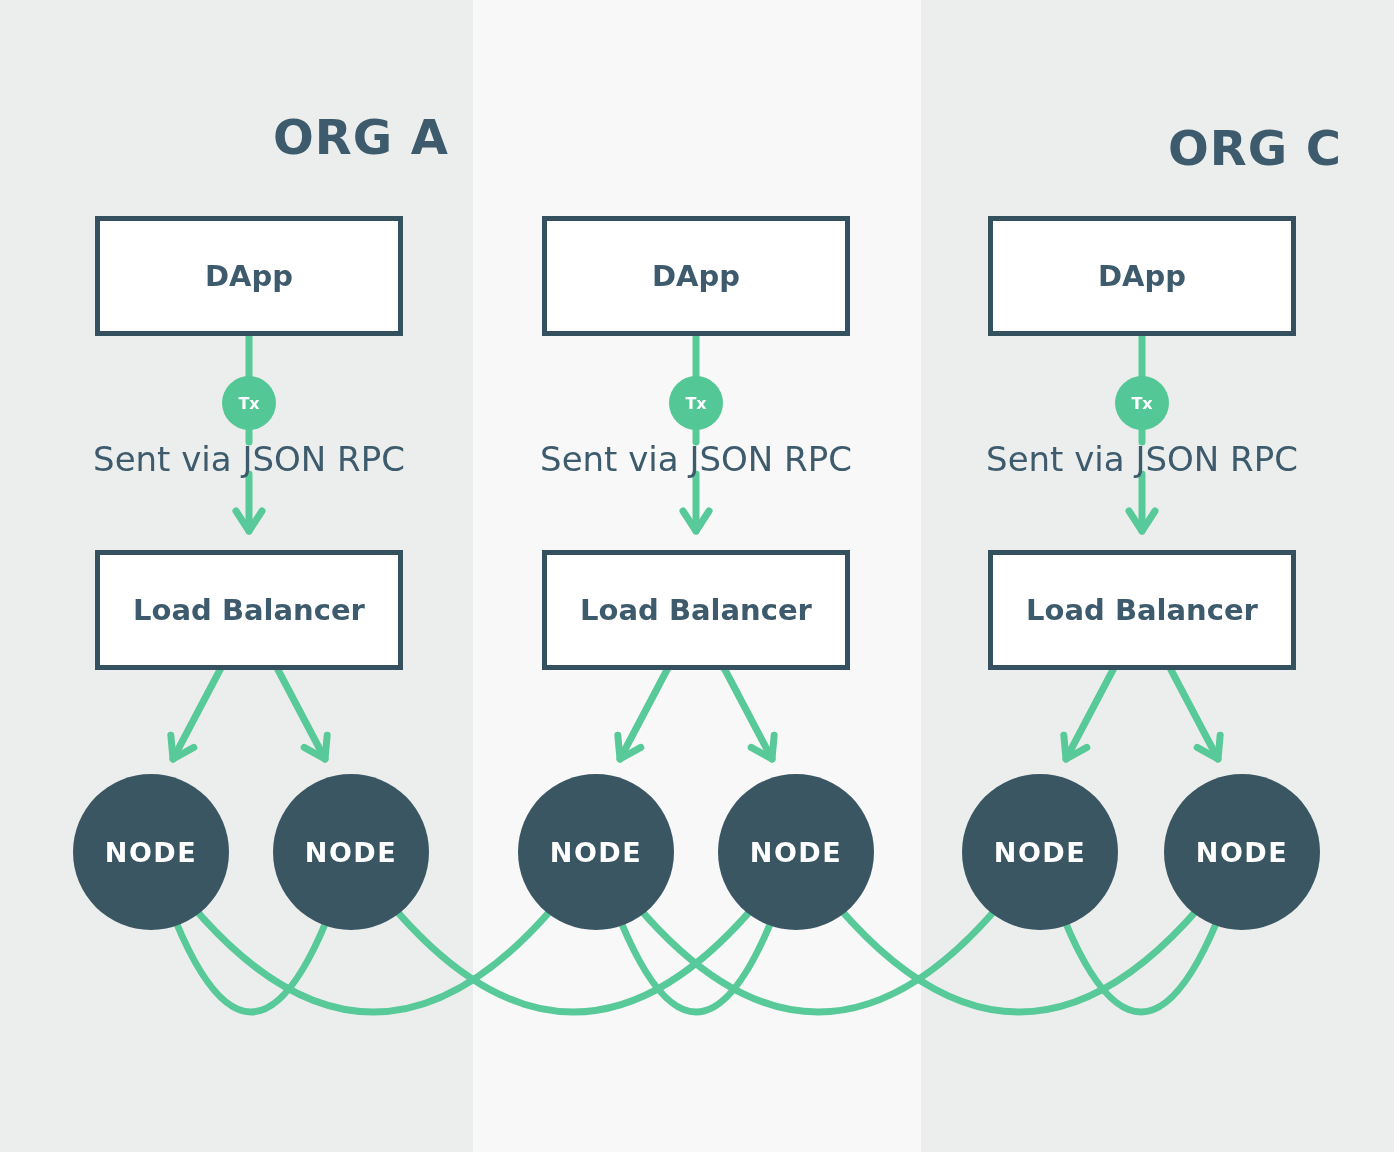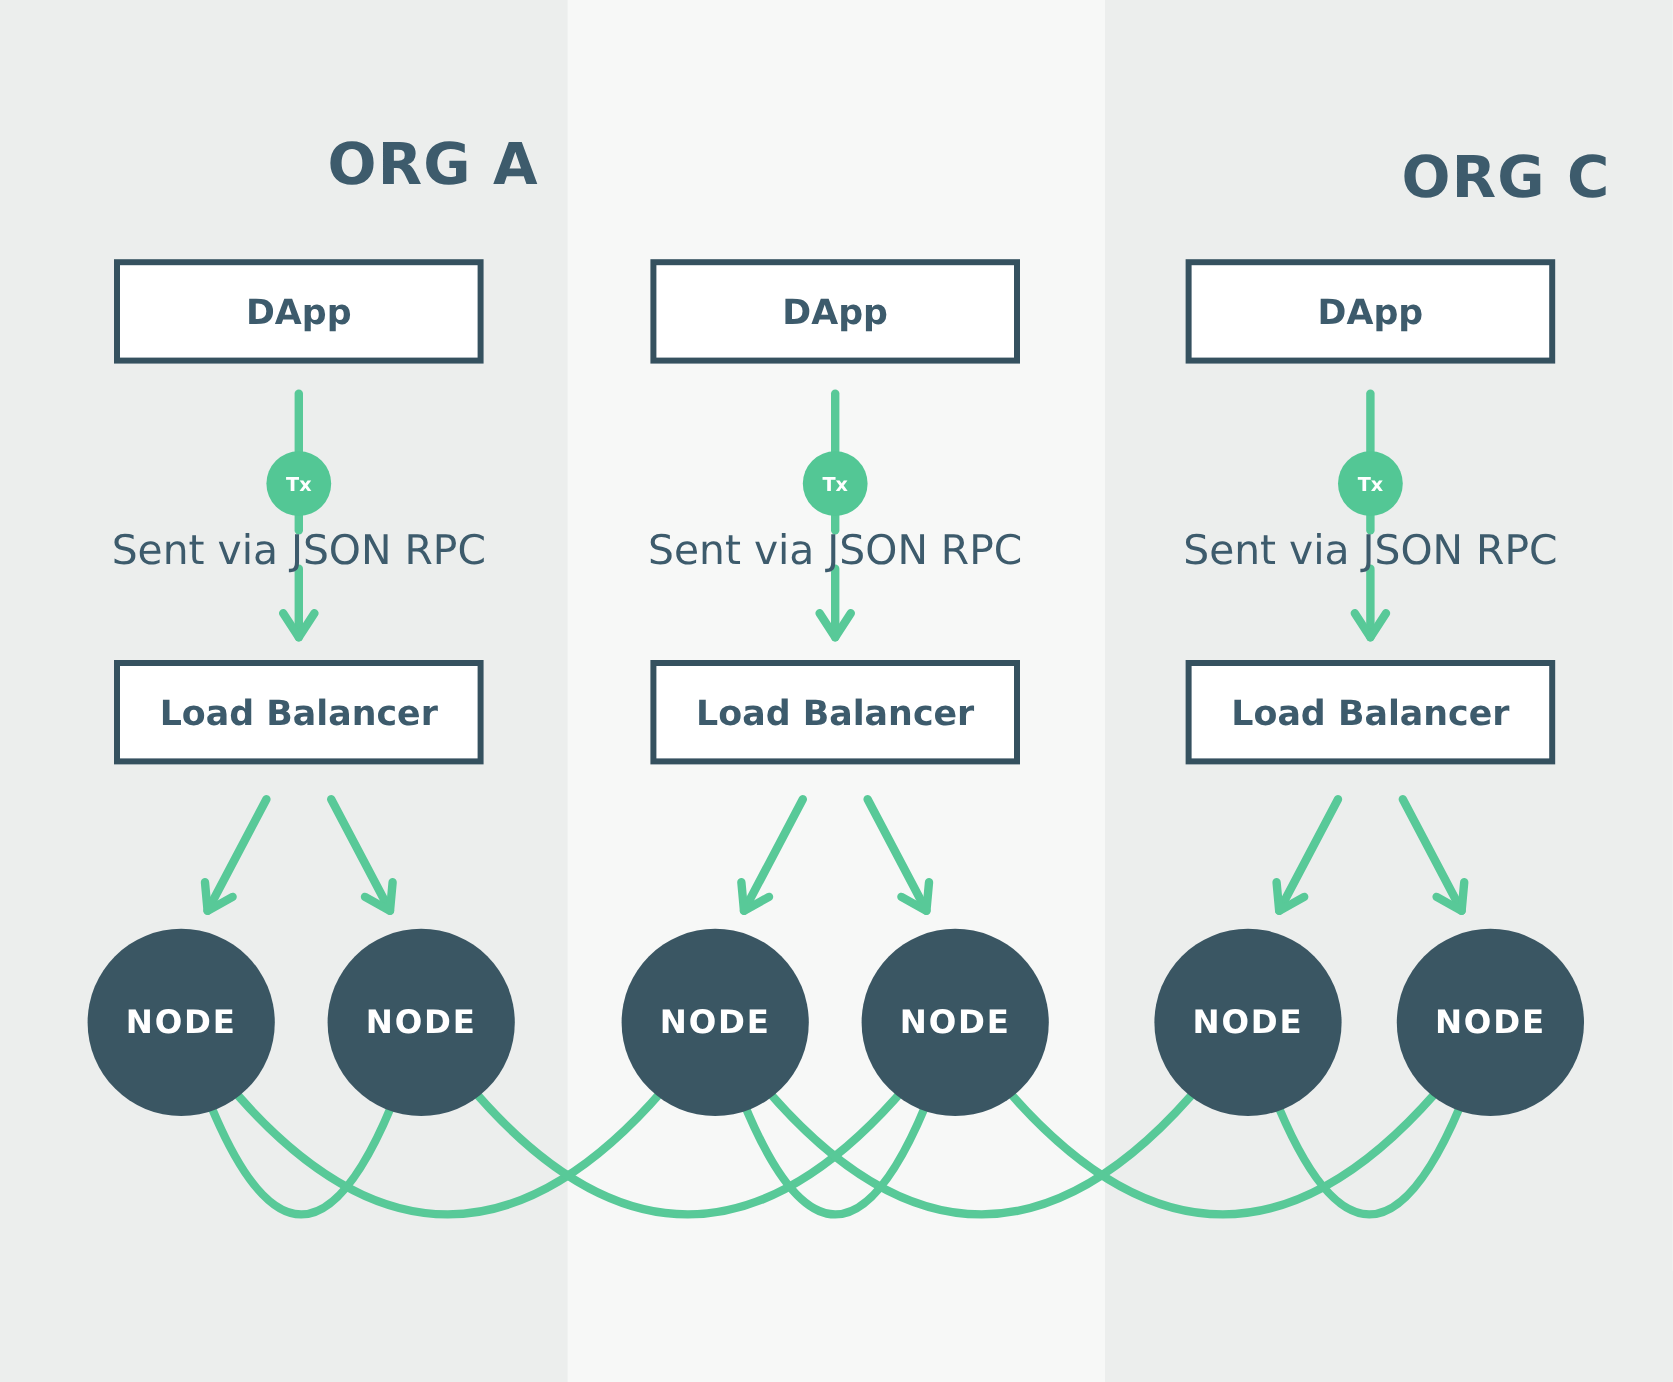--- a/index.html
+++ b/index.html
@@ -9,21 +9,21 @@
   html,body{margin:0;padding:0;background:#fff;}
   .canvas{position:relative;width:1394px;height:1152px;overflow:hidden;background:var(--bg-side);
           font-family:"DejaVu Sans","Liberation Sans",sans-serif;}
   .bgcol{position:absolute;top:0;height:1152px;}
   .bgcol.side{background:var(--bg-side);}
   .bgcol.mid{background:var(--bg-mid);}
   .layer{position:absolute;left:0;top:0;z-index:1;}
   .green-stroke{stroke:var(--green);fill:none;stroke-width:7;stroke-linecap:round;stroke-linejoin:round;}
   .el{position:absolute;z-index:2;box-sizing:border-box;display:flex;align-items:center;justify-content:center;}
   .org-title{width:400px;height:52px;font-size:48px;font-weight:700;letter-spacing:1px;color:var(--ink-text);z-index:2;position:absolute;text-align:right;line-height:52px;}
-  .box{width:308px;height:87px;background:var(--box-bg);border:5px solid var(--ink);
+  .box{width:308px;height:120px;background:var(--box-bg);border:5px solid var(--ink);
        font-size:29px;font-weight:700;color:var(--ink-text);}
   .tx-badge{width:54px;height:54px;border-radius:50%;background:var(--green-badge);
             color:#fff;font-size:16px;font-weight:700;}
   .rpc{width:400px;height:32px;font-size:34px;font-weight:400;color:var(--ink-text);}
   .node{width:156px;height:156px;border-radius:50%;background:var(--node-fill);
         color:var(--node-text);font-size:27px;font-weight:700;letter-spacing:1.5px;}
 </style>
 </head>
 <body>
 

